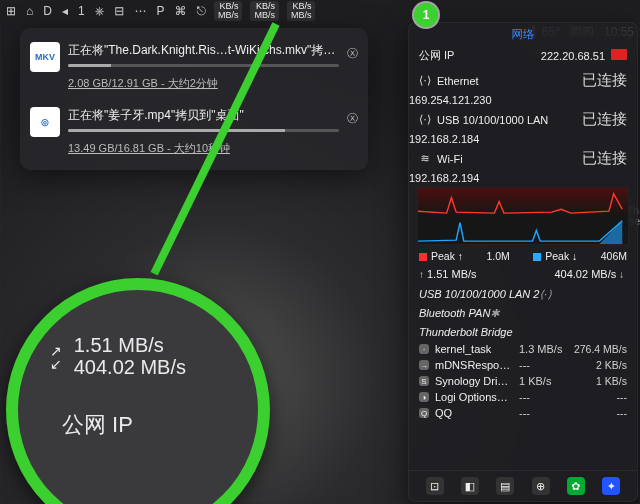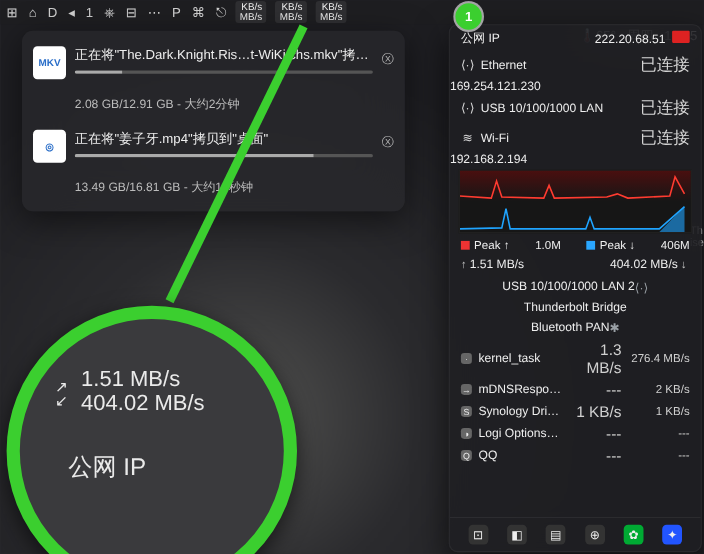--- a/index.html
+++ b/index.html
@@ -48,21 +48,21 @@
     padding:6px 0;
   }
   .copy-item { display:flex; padding:8px 10px; gap:8px; }
   .copy-icon {
     width:30px; height:30px; background:#fff; border-radius:4px;
     display:flex; align-items:center; justify-content:center;
     font-size:9px; color:#2a6ec8; font-weight:600;
   }
   .copy-lines { flex:1; min-width:0; }
   .copy-title { font-size:12px; white-space:nowrap; overflow:hidden; text-overflow:ellipsis; }
-  .copy-sub { font-size:11px; color:#bcbcbc; margin-top:20px;}
+  .copy-sub { font-size:11px; color:#bcbcbc; margin-top:9px;text-decoration:underline;}
   .copy-bar { height:3px; background:#555; border-radius:2px; margin-top:5px; overflow:hidden;}
   .copy-bar > div { height:100%; background:#aaa;}
 
   .copy-x { color:#bbb; padding-top:4px; font-size:11px;}
 
   
   .green-ring {
     position:absolute;
     left:6px; top:278px;
     width:264px; height:264px;
@@ -119,27 +119,27 @@
     position:relative; overflow:hidden;
   }
   .graph .up-bg { position:absolute; left:0; right:0; top:0; height:28px; background:linear-gradient(#4a0f0f, rgba(0,0,0,0));}
   .peak-row { display:flex; justify-content:space-between; padding:3px 10px; align-items:center; font-size:10.5px;gap:15px;}
   .peak-row .sq { width:8px;height:8px; display:inline-block; margin-right:4px; transform:translateY(1px);}
   .peak-row .sq.red{background:#e33;}
   .peak-row .sq.blue{background:#2aa7ff;}
   .bw-row { display:flex; justify-content:space-between; padding:3px 10px 5px; font-size:11px;}
   .bw-row .arr{opacity:.8; font-size:10px; margin-right:3px;}
 
-  .simple-list .item { display:flex; justify-content:center; padding:3px 10px;}
+  .simple-list .item { display:flex; justify-content:flex-start; padding:3px 10px;font-style:italic;}
   .simple-list .item .r { display:flex; gap:6px; color:#9aa0a6; font-size:11px;}
 
   .proc { flex:1; overflow:hidden; }
   .proc-row { display:flex; padding:2px 10px; gap:6px; align-items:center;}
   .proc-row .nm{ flex:1; white-space:nowrap; overflow:hidden; text-overflow:ellipsis;}
-  .proc-row .va{ color:#d0d0d0; font-size:14px; width:46px; text-align:right;}
+  .proc-row .va{ color:#d0d0d0; font-size:11px; width:46px; text-align:left;}
   .proc-row .vb{ color:#d0d0d0; font-size:10.5px; width:56px; text-align:right;}
   .proc-row .dot { width:10px; height:10px; border-radius:3px; background:#666; display:inline-flex; align-items:center; justify-content:center; font-size:8px;}
   
   .bottom-icons { display:flex; justify-content:space-around; padding:6px 8px; border-top:1px solid rgba(255,255,255,.06);}
   .bottom-icons span{ width:18px;height:18px; display:flex;align-items:center;justify-content:center; border-radius:4px; background:#333; font-size:11px;}
 
   .badge-1 {
     position:absolute; top:3px; left:414px;
     width:24px; height:24px; border-radius:50%;
     background:#3bcf2f; color:#fff; font-weight:700;
@@ -234,20 +234,21 @@
     <div class="row2">公网 IP</div>
   </div>
 </div>
 
 <div class="edge-note">
   <div>Th</div>
   <div>ise</div>
 </div>
 
 <div class="net-panel">
+  <div class="sec-title">网络</div>
   <div class="net-row">
     <span class="k">公网 IP</span>
     <span><span>222.20.68.51</span><span class="flag"></span></span>
   </div>
 
   <div class="net-row">
     <span class="k">
         <span class="ico">⟨·⟩</span>
         <span>Ethernet</span>
       </span>
@@ -255,20 +256,21 @@
   </div>
   <div class="sub">169.254.121.230</div>
 
   <div class="net-row">
     <span class="k">
         <span class="ico">⟨·⟩</span>
         <span>USB 10/100/1000 LAN</span>
       </span>
     <span class="status-pill">已连接</span>
   </div>
+  <div class="sub">192.168.2.184</div>
 
   <div class="net-row">
     <span class="k">
         <span class="ico">≋</span>
         <span>Wi-Fi</span>
       </span>
     <span class="status-pill">已连接</span>
   </div>
   <div class="sub">192.168.2.194</div>
 
@@ -290,26 +292,26 @@
     <span><span class="arr">↑</span><span>1.51 MB/s</span></span>
     <span><span>404.02 MB/s</span><span class="arr"> ↓</span></span>
   </div>
 
   <div class="simple-list">
     <div class="item">
         <span>USB 10/100/1000 LAN 2</span>
         <span class="r">⟨·⟩</span>
       </div>
     <div class="item">
+        <span>Bluetooth PAN</span>
+        <span class="r">✱</span>
+      </div>
+    <div class="item">
         <span>Thunderbolt Bridge</span>
         <span class="r"></span>
-      </div>
-    <div class="item">
-        <span>Bluetooth PAN</span>
-        <span class="r">✱</span>
       </div>
   </div>
 
   <div class="proc">
     <div class="proc-row">
         <span class="dot">·</span>
         <span class="nm">kernel_task</span>
         <span class="va">1.3 MB/s</span>
         <span class="vb">276.4 MB/s</span>
       </div>

